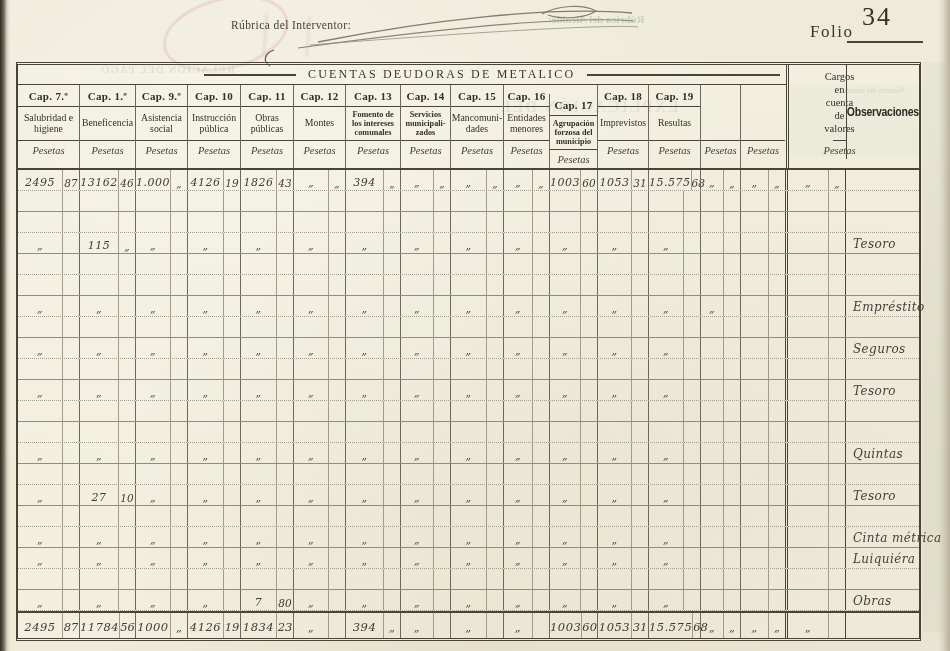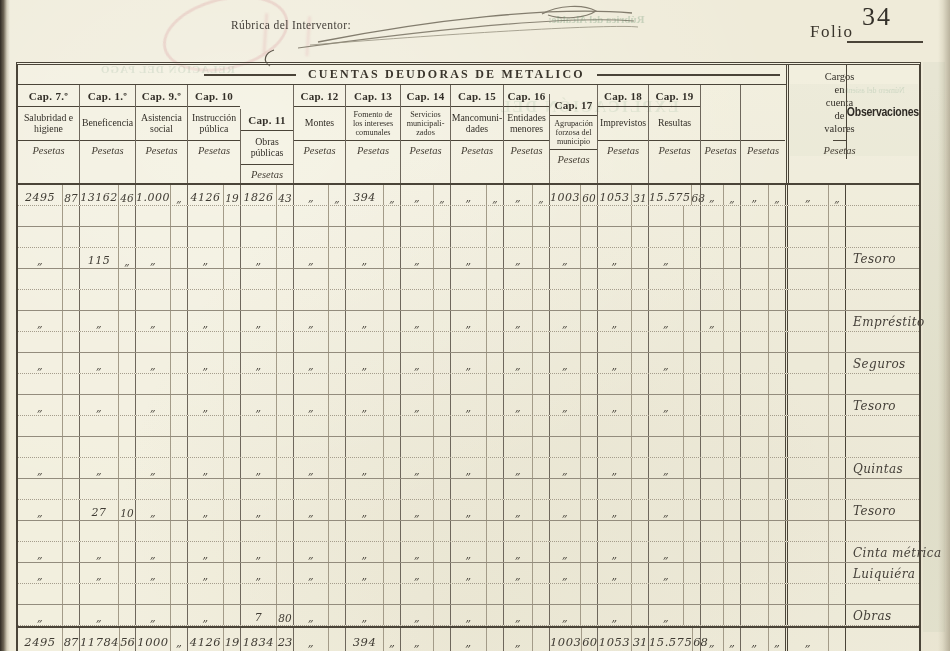--- a/index.html
+++ b/index.html
@@ -42,29 +42,29 @@
 
   
   .table { position:absolute; left:16px; top:62px; width:905px;
     border:2px solid #4a4438; border-top:3px double #4a4438; border-bottom:3px double #4a4438; background:rgba(252,250,240,.25); }
   .header { display:flex; border-bottom:2px solid #4a4438; }
   .left-group { width:768px; }
   .title-band { height:20px; border-bottom:1px solid #4a4438; display:flex; align-items:center; position:relative; }
   .dash { height:2px; background:#4a4438; }
   .d1 { width:92px; margin-left:186px; }
   .d2 { flex:1; margin-right:6px; }
-  .ttl { font-weight:bold; font-size:12px; letter-spacing:2.2px; color:#3a352c; margin:0 12px; white-space:nowrap; }
+  .ttl { font-weight:normal; font-size:12px; letter-spacing:2.2px; color:#3a352c; margin:0 12px; white-space:nowrap; }
   .hcols { display:flex; }
   .hcol { border-left:1px solid #6e675c; }
   .hcol:first-child { border-left:none; }
   .hcap { height:22px; border-bottom:1px solid #4a4438; display:flex; align-items:center; justify-content:center;
     font-weight:bold; font-size:11px; letter-spacing:.3px; color:#332f28; }
   .hname { height:34px; border-bottom:1px solid #4a4438; display:flex; align-items:center; justify-content:center;
     text-align:center; font-size:9.8px; line-height:1.12; color:#332f28; padding:0 2px; }
-  .hname.small { font-size:8.2px; }
+  .hname.small { font-size:8.2px;font-weight:bold; }
   .hblank { height:56px; border-bottom:1px solid #4a4438; }
   .hunit { height:18px; display:flex; align-items:center; justify-content:center;
     font-style:italic; font-size:10.5px; color:#453f35; }
   .cargos-col { width:60px; border-left:3px double #4a4438;padding-left:44px; }
   .cargos-box { height:76px; border-bottom:1px solid #4a4438; display:flex; align-items:center; justify-content:center;
     text-align:center; font-size:10.5px; line-height:1.25; color:#332f28; padding:0 3px; }
   .obs-col { width:73px; border-left:1px solid #4a4438; height:94px; display:flex; align-items:center; justify-content:center; }
   .obs-label { font-family:"Liberation Sans", sans-serif; font-weight:bold; font-size:12.5px; transform:scaleX(.84); letter-spacing:-.3px; color:#2e2a24; white-space:nowrap; }
 
   
@@ -138,21 +138,21 @@
             <div class="hcol" style="width: 52px;">
               <div class="hcap">Cap. 9.º</div>
               <div class="hname">Asistencia social</div>
               <div class="hunit">Pesetas</div>
             </div>
             <div class="hcol" style="width: 53px;">
               <div class="hcap">Cap. 10</div>
               <div class="hname">Instrucción pública</div>
               <div class="hunit">Pesetas</div>
             </div>
-            <div class="hcol" style="width: 53px; margin-top: 24px;">
+            <div class="hcol" style="width: 53px;">
               <div class="hcap">Cap. 11</div>
               <div class="hname">Obras públicas</div>
               <div class="hunit">Pesetas</div>
             </div>
             <div class="hcol" style="width: 52px;">
               <div class="hcap">Cap. 12</div>
               <div class="hname">Montes</div>
               <div class="hunit">Pesetas</div>
             </div>
             <div class="hcol" style="width: 55px;">

